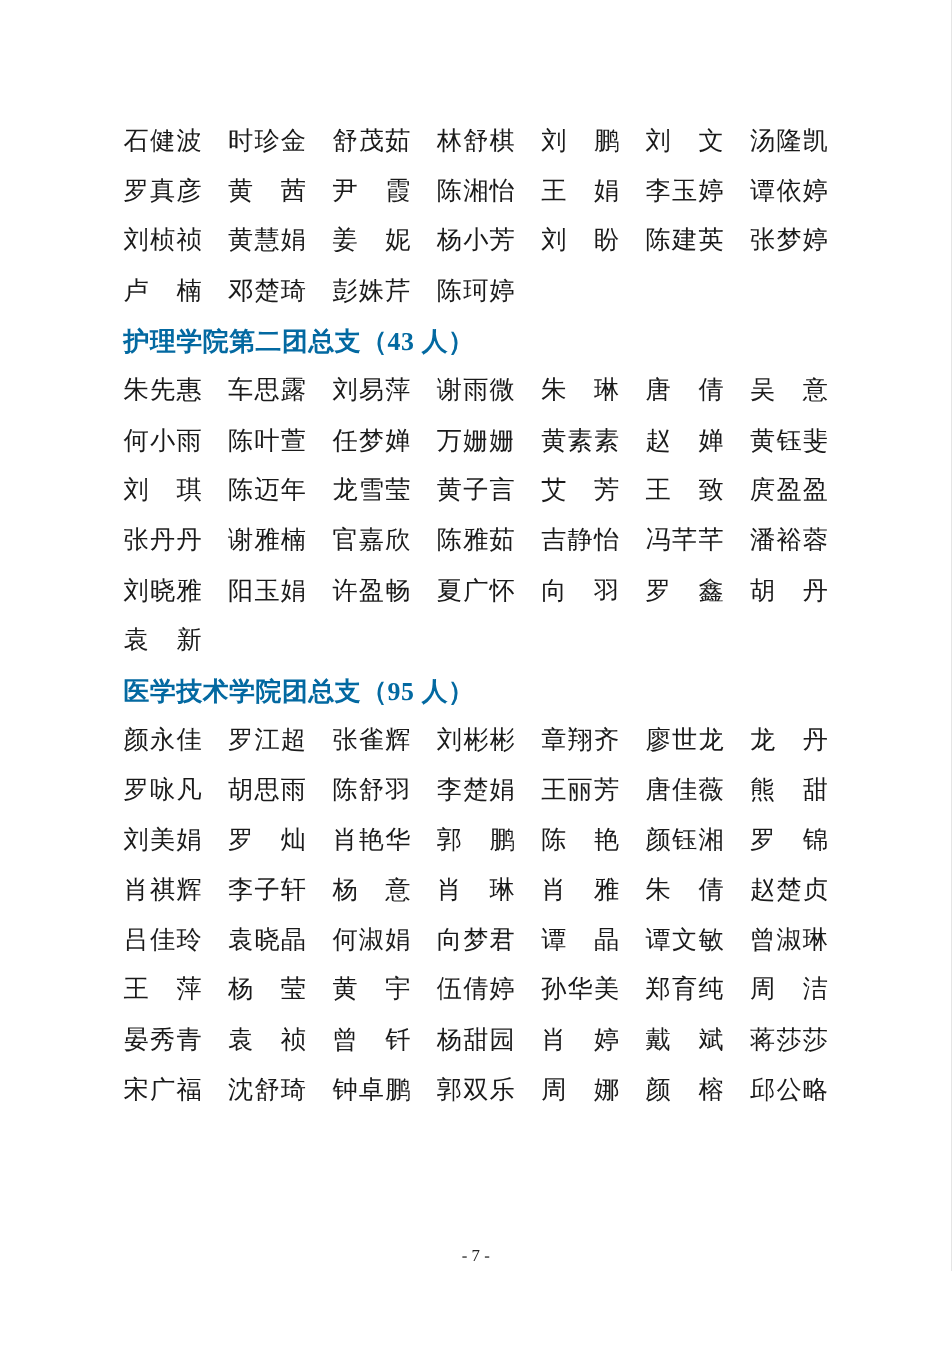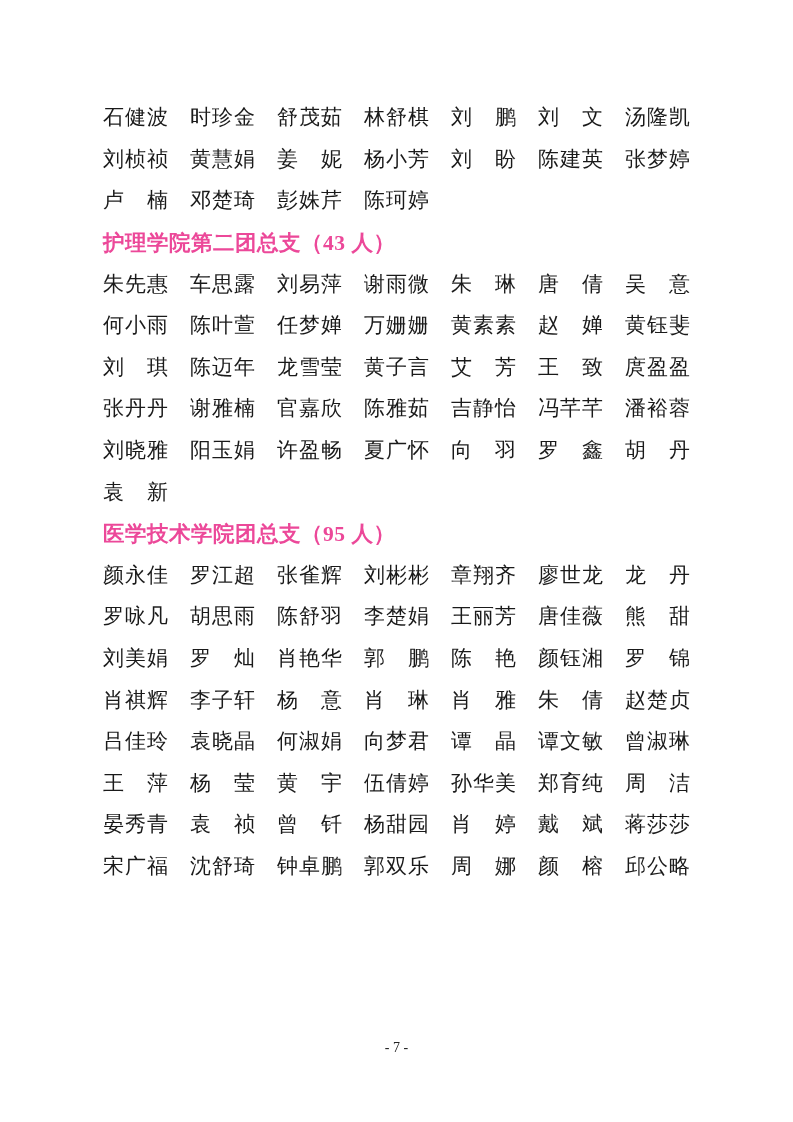--- a/index.html
+++ b/index.html
@@ -36,21 +36,21 @@
     font-size: 21px;
     line-height: 1;
     white-space: nowrap;
     text-align: justify;
     text-align-last: justify;
   }
   .heading {
     font-weight: bold;
     font-size: 21.5px;
     letter-spacing: 0.5px;
-    color: #ec4899;
+    color: #0369a1;
   }
   .footer {
     position: absolute;
     left: 0;
     right: 0;
     top: 1040px;
     text-align: center;
     font-size: 14px;
     color: #222222;
   }
@@ -63,20 +63,29 @@
       <div class="line name-row">
         <span class="name">石健波</span>
         <span class="name">时珍金</span>
         <span class="name">舒茂茹</span>
         <span class="name">林舒棋</span>
         <span class="name">刘鹏</span>
         <span class="name">刘文</span>
         <span class="name">汤隆凯</span>
       </div>
       <div class="line name-row">
+        <span class="name">罗真彦</span>
+        <span class="name">黄茜</span>
+        <span class="name">尹霞</span>
+        <span class="name">陈湘怡</span>
+        <span class="name">王娟</span>
+        <span class="name">李玉婷</span>
+        <span class="name">谭依婷</span>
+      </div>
+      <div class="line name-row">
         <span class="name">刘桢祯</span>
         <span class="name">黄慧娟</span>
         <span class="name">姜妮</span>
         <span class="name">杨小芳</span>
         <span class="name">刘盼</span>
         <span class="name">陈建英</span>
         <span class="name">张梦婷</span>
       </div>
       <div class="line name-row">
         <span class="name">卢楠</span>

